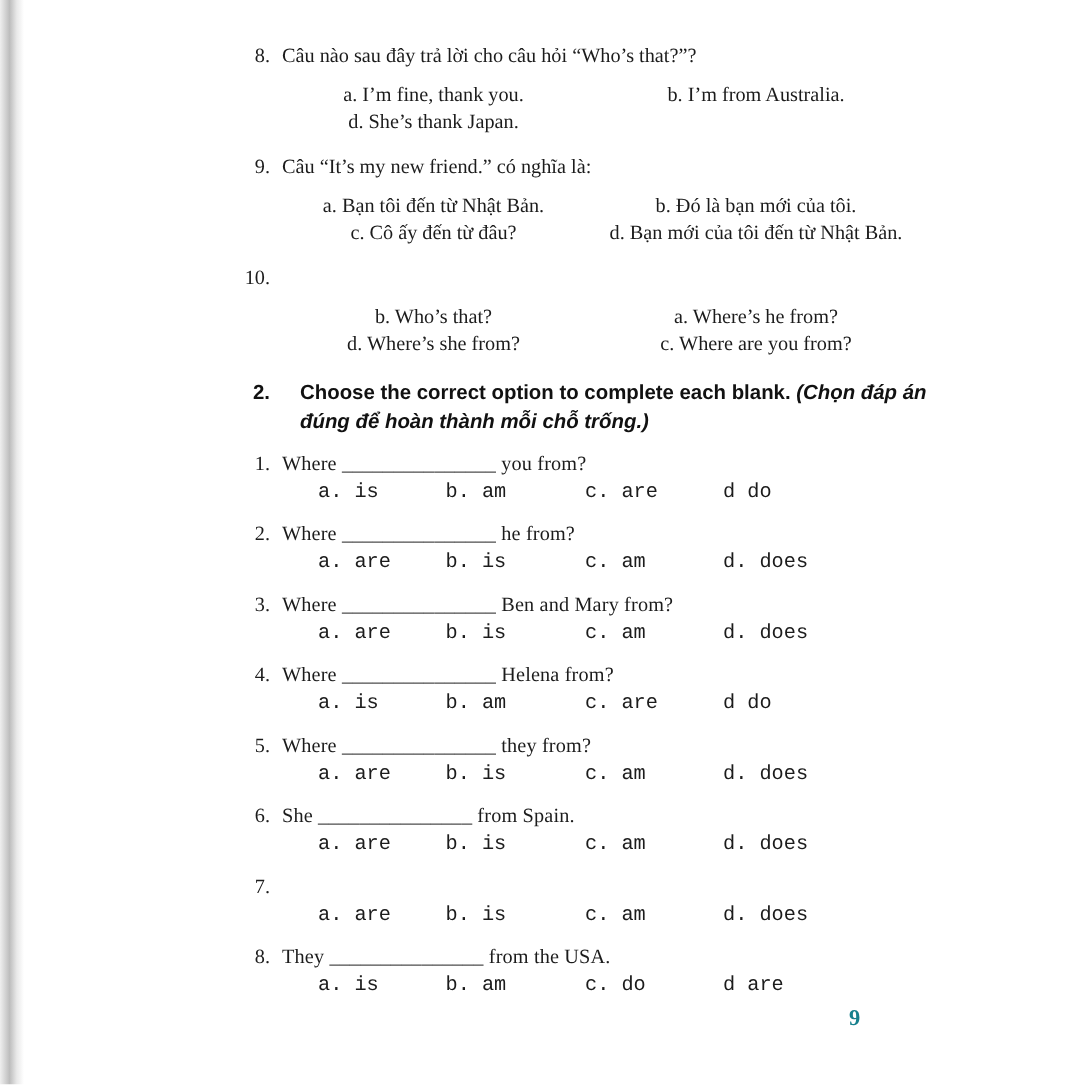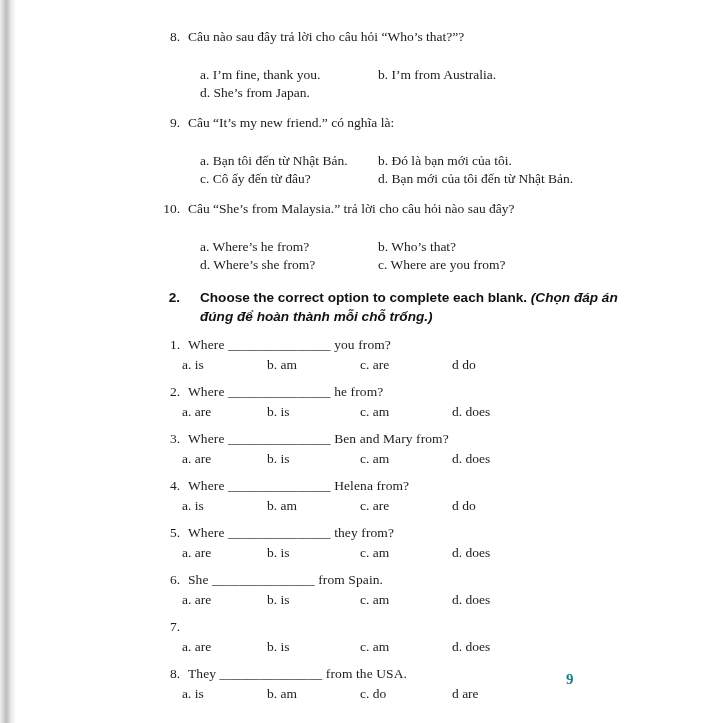--- a/index.html
+++ b/index.html
@@ -31,22 +31,23 @@
   }
   
   .q { margin-bottom: 12px; }
   .q-line { display: flex; line-height: 17px; }
   .q-num { flex: 0 0 30px; text-align: right; }
   .q-text { margin-left: 8px; text-align: center; }
   .opts2 {
     display: grid;
     grid-template-columns: 178px auto;
     margin-left: 50px;
-    margin-top: 21px;
+    margin-top: 9px;
     line-height: 18px;
+    text-align: center;
   }
   
   .sec2-header {
     display: flex;
     margin-top: 14px;
     margin-bottom: 10px;
     font-family: "Liberation Sans", sans-serif;
     font-weight: bold;
     font-size: 13.6px;
     line-height: 19px;
@@ -56,23 +57,24 @@
   .sec2-title { margin-left: 20px; width: 438px; }
   .vi { font-style: italic; }
   
   .item { margin-bottom: 10px; }
   .item-line { display: flex; line-height: 17px; }
   .item-num { flex: 0 0 30px; text-align: right; }
   .item-text { margin-left: 8px; letter-spacing: 0.1px; }
   .opts4 {
     display: grid;
     grid-template-columns: 85px 93px 92px auto;
-    margin-left: 32px;
+    margin-left: 62px;
     margin-top: 3px;
     line-height: 17px;
+    font-family: Liberation Mono, monospace;
   }
   
   .page-number {
     position: absolute;
     left: 566px;
     top: 671px;
     font-weight: bold;
     font-size: 15px;
     color: #17808d;
     font-family: "Liberation Serif", serif;
@@ -87,45 +89,44 @@
   <div class="content">
 
     <div class="q">
       <div class="q-line">
         <span class="q-num">8.</span>
         <span class="q-text">Câu nào sau đây trả lời cho câu hỏi “Who’s that?”?</span>
       </div>
       <div class="opts2">
         <span>a. I’m fine, thank you.</span>
         <span>b. I’m from Australia.</span>
-        <span>d. She’s from Japan.</span>
+        <span>d. She’s thank Japan.</span>
       </div>
     </div>
 
     <div class="q">
       <div class="q-line">
         <span class="q-num">9.</span>
         <span class="q-text">Câu “It’s my new friend.” có nghĩa là:</span>
       </div>
       <div class="opts2">
         <span>a. Bạn tôi đến từ Nhật Bản.</span>
         <span>b. Đó là bạn mới của tôi.</span>
         <span>c. Cô ấy đến từ đâu?</span>
         <span>d. Bạn mới của tôi đến từ Nhật Bản.</span>
       </div>
     </div>
 
     <div class="q">
       <div class="q-line">
         <span class="q-num">10.</span>
-        <span class="q-text">Câu “She’s from Malaysia.” trả lời cho câu hỏi nào sau đây?</span>
       </div>
       <div class="opts2">
+        <span>b. Who’s that?</span>
         <span>a. Where’s he from?</span>
-        <span>b. Who’s that?</span>
         <span>d. Where’s she from?</span>
         <span>c. Where are you from?</span>
       </div>
     </div>
 
     <div class="sec2-header">
       <span class="sec2-num">2.</span>
       <span class="sec2-title">
         <span>Choose the correct option to complete each blank.</span>
         <span class="vi">(Chọn đáp án đúng để hoàn thành mỗi chỗ trống.)</span>

